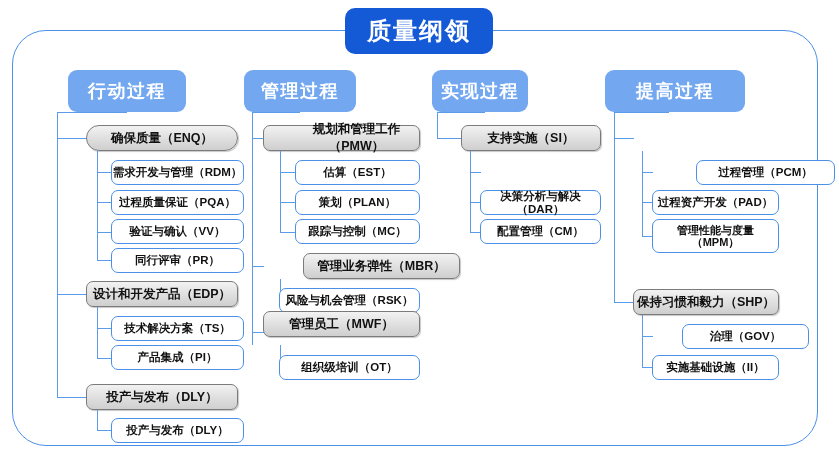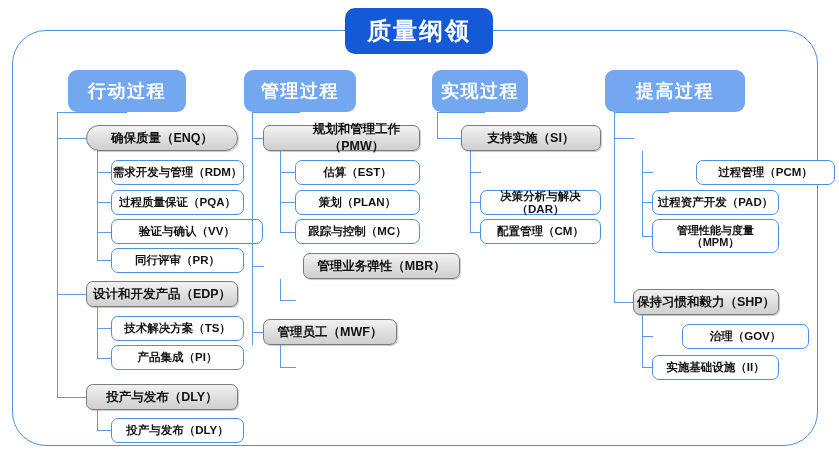--- a/index.html
+++ b/index.html
@@ -135,21 +135,21 @@
   <div class="grp-box" style="left:86px; top:125px; width:152px;border-radius:13px;">确保质量（ENQ）</div>
 
   <div class="vline" style="left:97px; top:151px; height:109px;"></div>
   <div class="hline" style="left:97px; top:172px; width:15px;"></div>
   <div class="hline" style="left:97px; top:202px; width:15px;"></div>
   <div class="hline" style="left:97px; top:232px; width:15px;"></div>
   <div class="hline" style="left:97px; top:260px; width:15px;"></div>
 
   <div class="leaf-box" style="left:111px; top:160px; width:133px;">需求开发与管理（RDM）</div>
   <div class="leaf-box" style="left:111px; top:190px; width:133px;">过程质量保证（PQA）</div>
-  <div class="leaf-box" style="left:111px; top:219px; width:152px;">验证与确认（VV）</div>
+  <div class="leaf-box" style="left:111px; top:219px; width:133px;">验证与确认（VV）</div>
   <div class="leaf-box" style="left:111px; top:248px; width:133px;">同行评审（PR）</div>
 
   <div class="hline" style="left:57px; top:294px; width:30px;"></div>
   <div class="grp-box" style="left:86px; top:281px; width:152px;">设计和开发产品（EDP）</div>
 
   <div class="vline" style="left:97px; top:307px; height:51px;"></div>
   <div class="hline" style="left:97px; top:328px; width:15px;"></div>
   <div class="hline" style="left:97px; top:358px; width:15px;"></div>
 
   <div class="leaf-box" style="left:111px; top:316px; width:133px;">技术解决方案（TS）</div>
@@ -179,27 +179,29 @@
   <div class="leaf-box" style="left:295px; top:160px; width:125px;">估算（EST）</div>
   <div class="leaf-box" style="left:295px; top:190px; width:125px;">策划（PLAN）</div>
   <div class="leaf-box" style="left:295px; top:219px; width:125px;">跟踪与控制（MC）</div>
 
   <div class="hline" style="left:252px; top:266px; width:12px;"></div>
   <div class="grp-box" style="left:263px; top:253px; width:157px;margin-left:40px;">管理业务弹性（MBR）</div>
 
   <div class="vline" style="left:280px; top:279px; height:21px;"></div>
   <div class="hline" style="left:280px; top:300px; width:16px;"></div>
 
+  <div class="leaf-box" style="left:279px; top:288px; width:141px;">风险与机会管理（RSK）</div>
 
   <div class="hline" style="left:252px; top:332px; width:12px;"></div>
-  <div class="grp-box" style="left:263px; top:319px; width:134px;">管理员工（MWF）</div>
+  <div class="grp-box" style="left:263px; top:311px; width:157px;">管理员工（MWF）</div>
 
   <div class="vline" style="left:280px; top:345px; height:22px;"></div>
   <div class="hline" style="left:280px; top:367px; width:16px;"></div>
 
+  <div class="leaf-box" style="left:279px; top:355px; width:141px;">组织级培训（OT）</div>
 
   <div class="col-header" style="left:432px; top:70px; width:96px;">实现过程</div>
 
   <div class="vline" style="left:437px; top:112px; height:26px;"></div>
   <div class="hline" style="left:437px; top:112px; width:48px;"></div>
 
   <div class="hline" style="left:437px; top:138px; width:25px;"></div>
   <div class="grp-box" style="left:461px; top:125px; width:140px;">支持实施（SI）</div>
 
   <div class="vline" style="left:470px; top:151px; height:81px;"></div>

